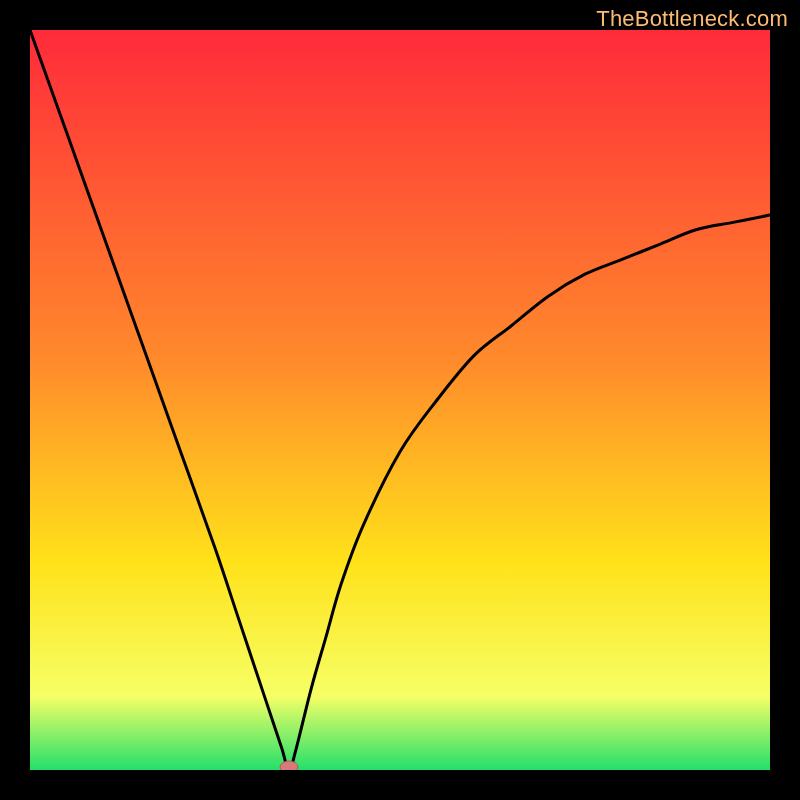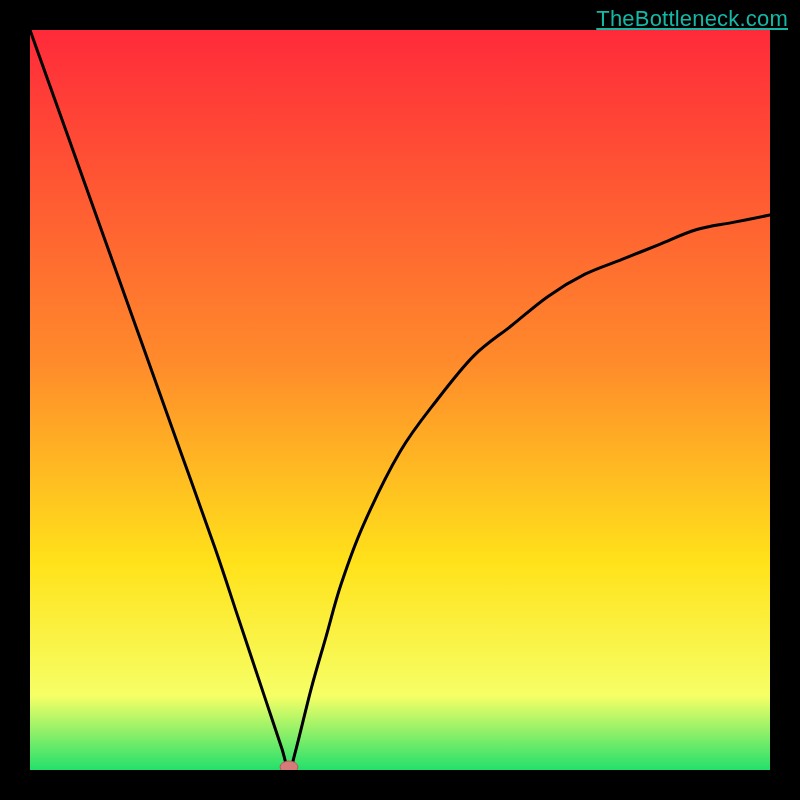--- a/index.html
+++ b/index.html
@@ -23,25 +23,24 @@
     position: absolute;
     left: 0;
     top: 0;
     width: 740px;
     height: 740px;
   }
   .attribution {
     position: absolute;
     top: 6px;
     right: 12px;
-    color: #14b8a6;
+    color: #fdba74;
     font-size: 22px;
     font-weight: 400;
     letter-spacing: 0.2px;
-    text-decoration: underline;
   }
 </style>
 </head>
 <body>
 
 <div class="attribution">TheBottleneck.com</div>
 
 <div class="frame">
 
   <svg class="plot-area" viewBox="0 0 740 740" preserveAspectRatio="none">

